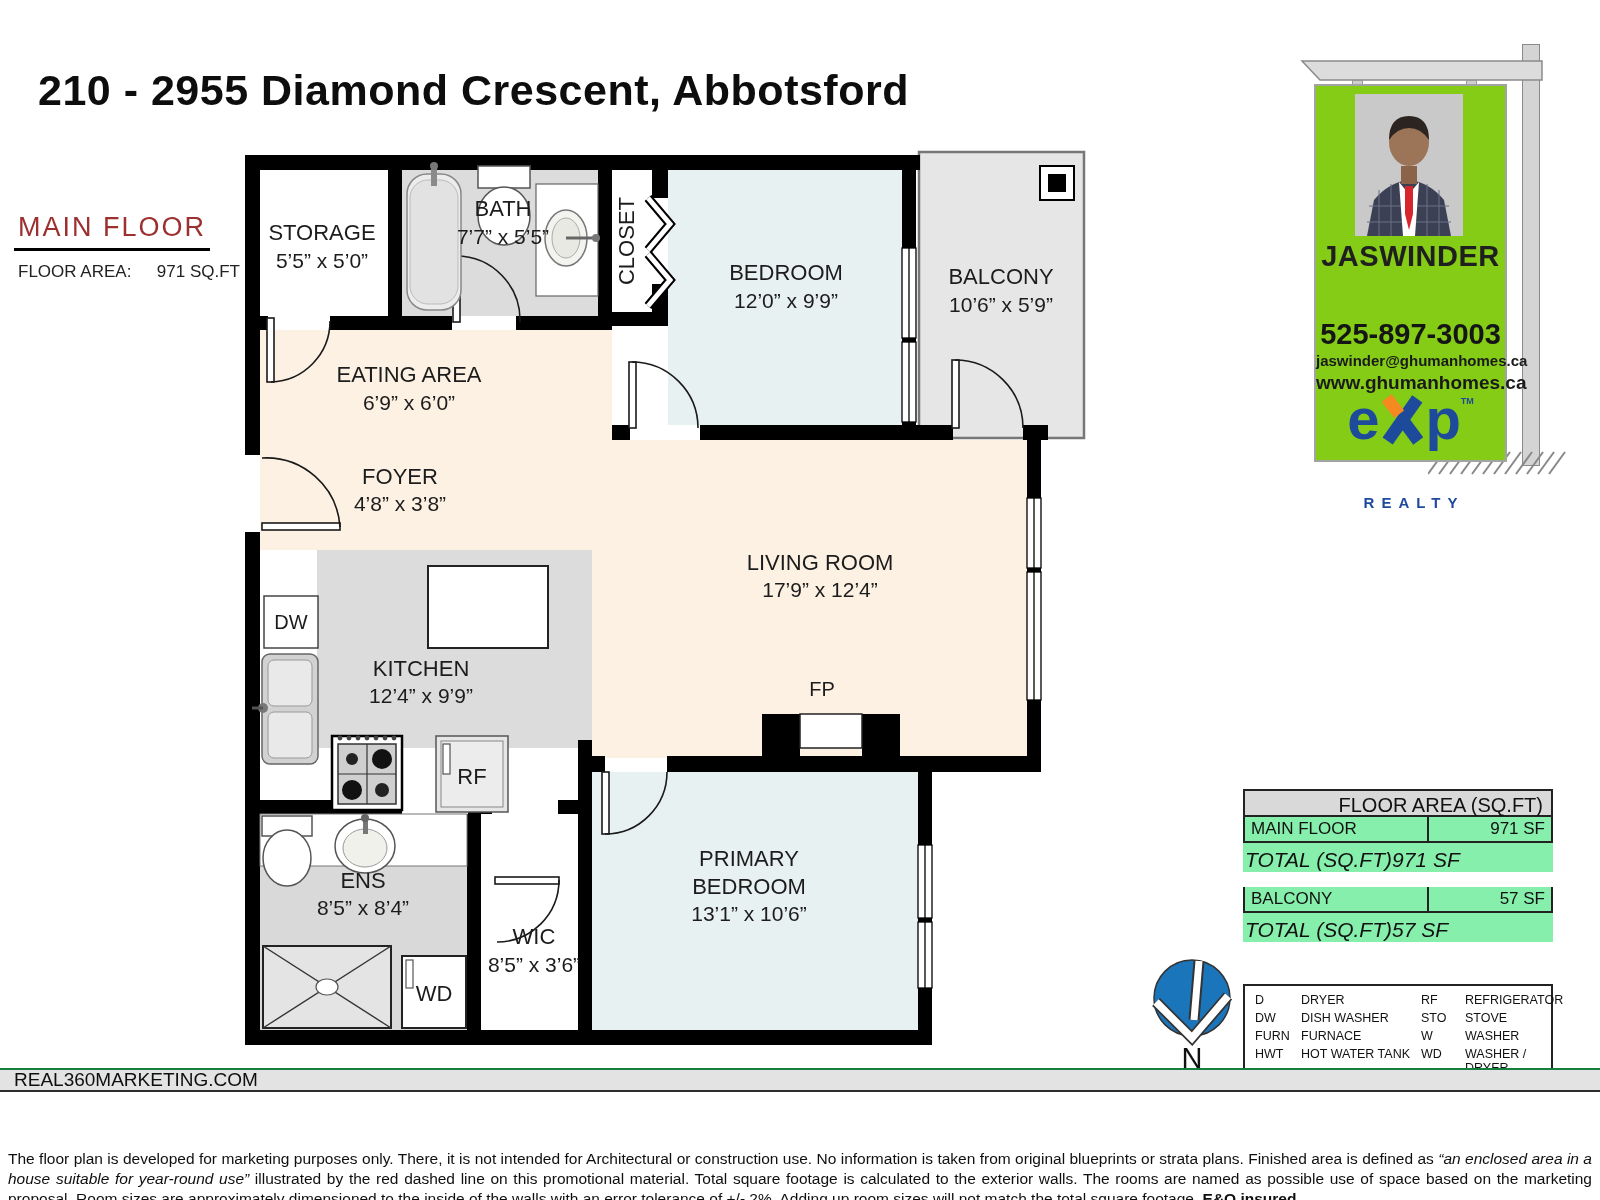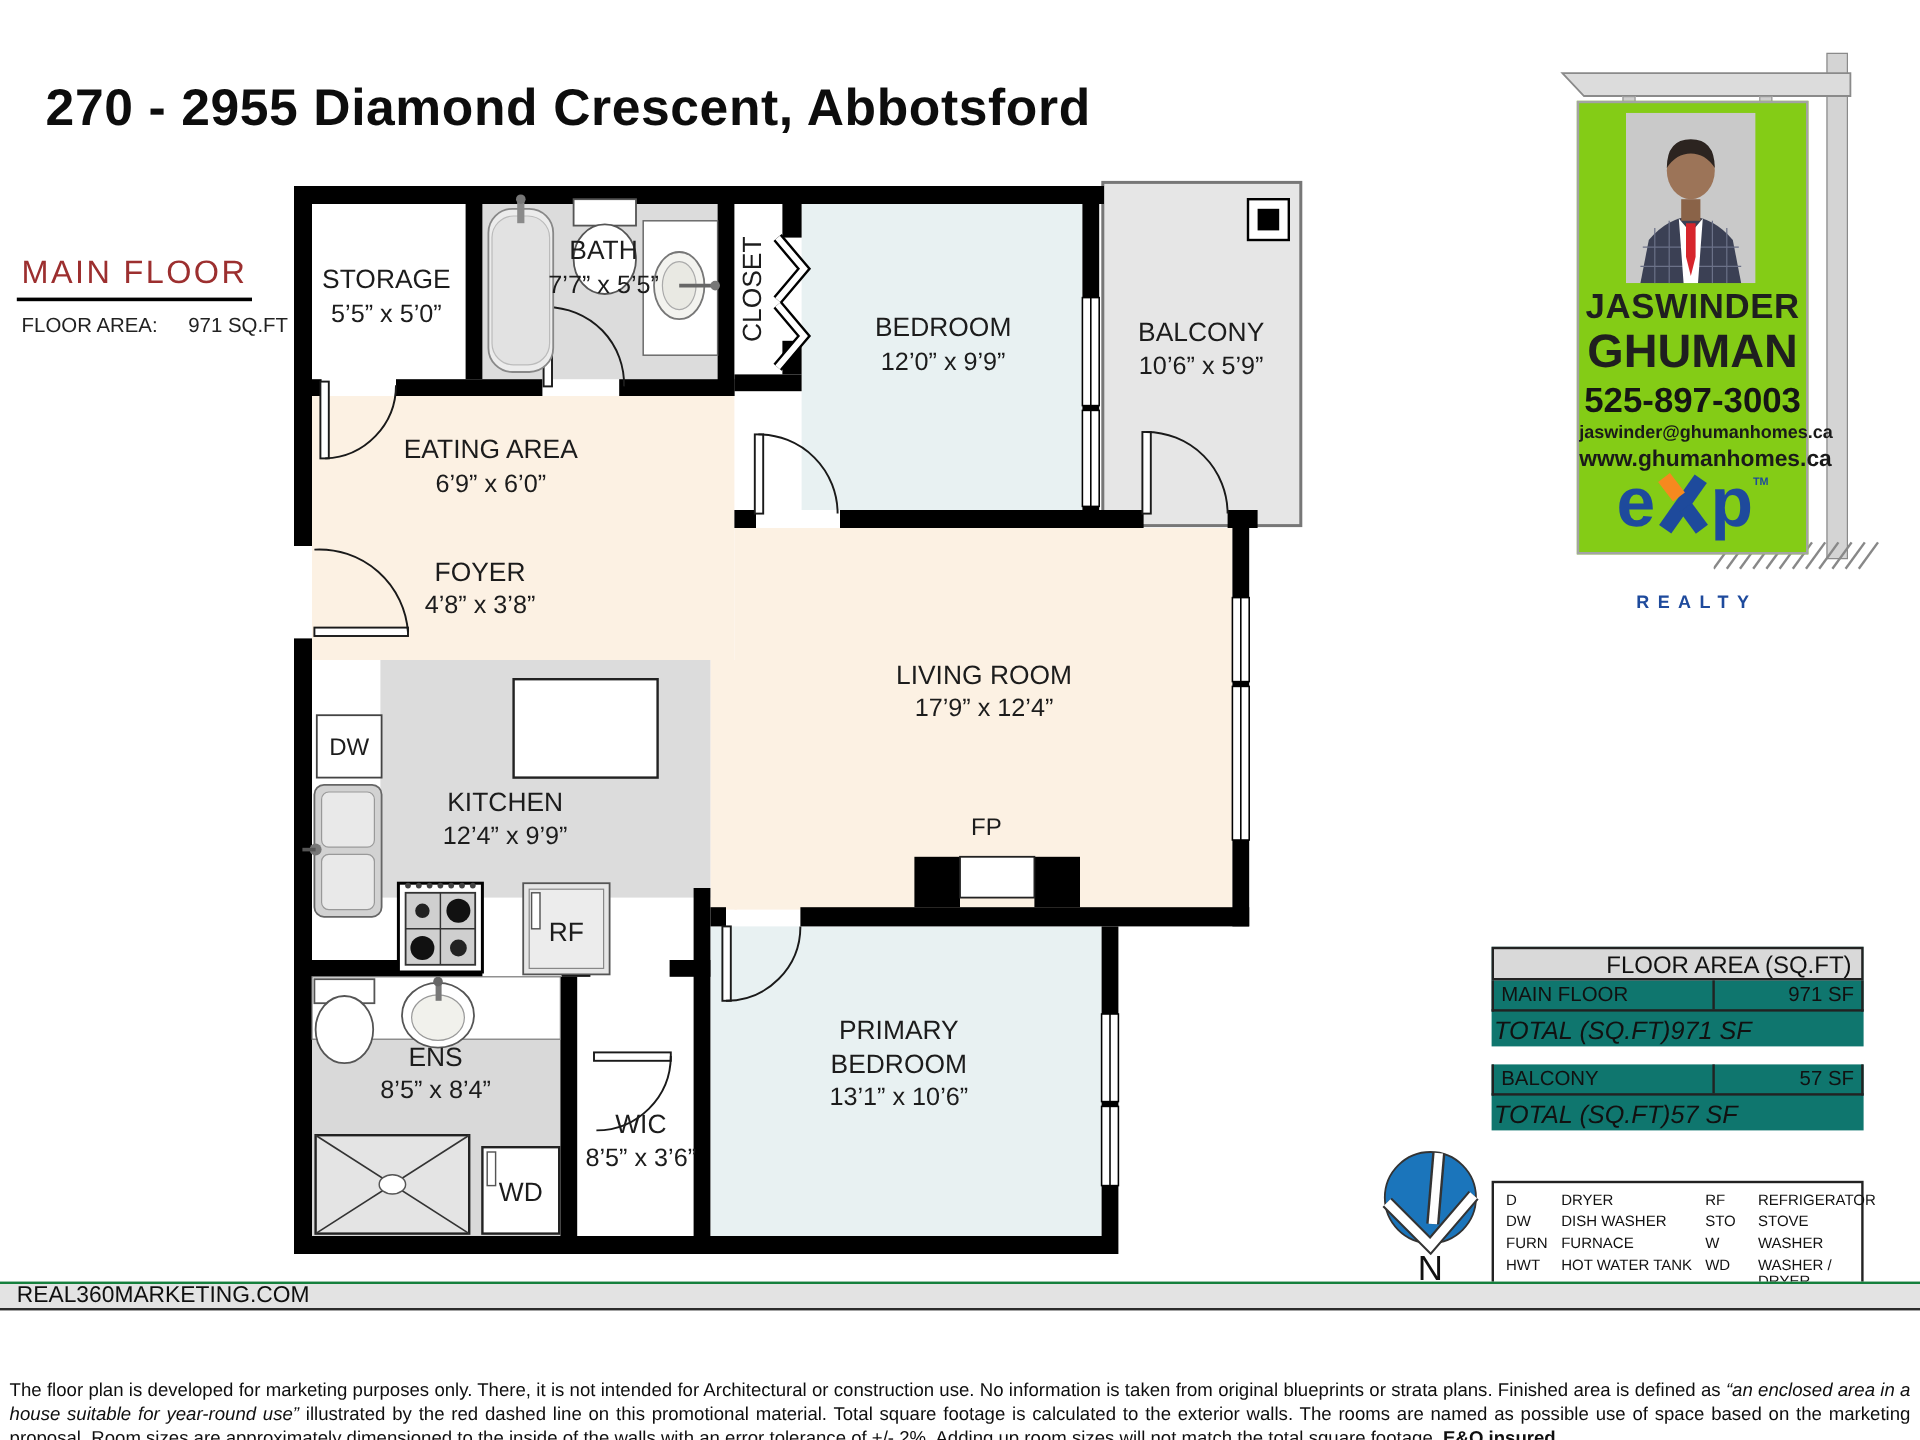--- a/index.html
+++ b/index.html
@@ -20,21 +20,21 @@
   .agent-name1{left:0;top:154px;width:100%;text-align:center;font-size:29px;font-weight:bold;letter-spacing:.5px;color:#1f1f1f;}
   .agent-name2{left:0;top:186px;width:100%;text-align:center;font-size:39px;font-weight:bold;color:#1f1f1f;}
   .agent-phone{left:0;top:232px;width:100%;text-align:center;font-size:29px;font-weight:bold;color:#151515;}
   .agent-email{left:0;top:266px;width:100%;text-align:center;font-size:15px;font-weight:bold;color:#1a1a1a;}
   .agent-site{left:0;top:286px;width:100%;text-align:center;font-size:19px;font-weight:bold;color:#1a1a1a;}
   .exp-row{left:0;top:308px;width:100%;display:flex;justify-content:center;align-items:center;height:50px;}
   .exp-letter{font-size:58px;font-weight:bold;color:#1e4a9c;line-height:1;}
   .exp-tm{font-size:9px;color:#1e4a9c;font-weight:bold;align-self:flex-start;margin-top:2px;}
   .exp-realty{left:0;top:360px;width:100%;text-align:center;font-size:15px;font-weight:bold;letter-spacing:7px;color:#1e4a9c;text-indent:7px;margin-top:48px;}
   
-  .tbl{left:1243px;width:310px;background:#0f766e;}
+  .tbl{left:1243px;width:310px;background:#86efac;}
   .tbl-header{background:#d9d9d9;border:2px solid #222;height:28px;line-height:28px;text-align:right;
               padding-right:8px;font-size:20px;box-sizing:border-box;}
   .tbl-row{border:2px solid #222;border-top:none;height:26px;display:flex;box-sizing:border-box;}
   .tbl-row .lbl{flex:1;border-right:2px solid #222;padding-left:6px;line-height:23px;font-size:17px;}
   .tbl-row .val{width:116px;text-align:right;padding-right:6px;line-height:23px;font-size:17px;}
   .tbl-total{display:flex;padding:5px 4px 0 2px;font-size:21px;font-style:italic;}
   .legend{left:1243px;top:984px;width:310px;border:2px solid #222;box-sizing:border-box;
           padding:7px 10px;display:grid;grid-template-columns:46px 120px 44px auto;row-gap:4px;
           font-size:12.5px;color:#111;background:#fff;}
   .compass-n{left:1148px;top:1042px;width:88px;text-align:center;font-size:29px;color:#111;}
@@ -44,21 +44,21 @@
               padding:0 14px;box-sizing:border-box;font-size:19px;color:#0f0f0f;}
   .disclaimer{left:8px;top:1133px;width:1584px;font-size:15.5px;line-height:1.32;color:#0f0f0f;text-align:justify;}
   .disclaimer .it{font-style:italic;}
   .disclaimer .bd{font-weight:bold;text-decoration:underline;}
 </style>
 </head>
 <body>
 
 <div id="canvas">
 
-  <div class="abs title">270 - 2955 Diamond Crescent, Abbotsford</div>
+  <div class="abs title">210 - 2955 Diamond Crescent, Abbotsford</div>
   <div class="abs floor-label">MAIN FLOOR</div>
   <div class="abs floor-rule"></div>
   <div class="abs floor-area-row">
     <span>FLOOR AREA:</span>
     <span>971 SQ.FT</span>
   </div>
 
   <svg class="abs" style="left:240px;top:148px;width:850px;height:902px;" viewBox="240 148 850 902">
 
     <g>
@@ -320,21 +320,20 @@
         <line x1="14" y1="112" x2="94" y2="112"></line>
           <line x1="12" y1="128" x2="96" y2="128"></line>
       </g>
       <polygon points="44,88 54,100 64,88 60,142 48,142" fill="#fff"></polygon>
       <polygon points="50,92 58,92 58,120 54,136 50,120" fill="#d6252c"></polygon>
       <rect x="46" y="72" width="16" height="18" fill="#8a6348"></rect>
       <ellipse cx="54" cy="48" rx="20" ry="24" fill="#9c7458"></ellipse>
       <path d="M34,46 Q34,22 54,22 Q74,22 74,46 Q66,34 54,34 Q42,34 34,46 Z" fill="#2c2420"></path>
     </svg>
     <div class="abs agent-name1">JASWINDER</div>
-    <div class="abs agent-name2">GHUMAN</div>
     <div class="abs agent-phone">525-897-3003</div>
     <div class="abs agent-email">jaswinder@ghumanhomes.ca</div>
     <div class="abs agent-site">www.ghumanhomes.ca</div>
     <div class="abs exp-row">
       <span class="exp-letter">e</span>
       <svg style="width:44px;height:52px;margin:0 1px;" viewBox="0 0 46 54">
         <line x1="8" y1="50" x2="39" y2="6" stroke="#1e4a9c" stroke-width="13"></line>
         <line x1="7" y1="5" x2="20" y2="22" stroke="#f6891f" stroke-width="13"></line>
         <line x1="26" y1="31" x2="40" y2="50" stroke="#1e4a9c" stroke-width="13"></line>
       </svg>

